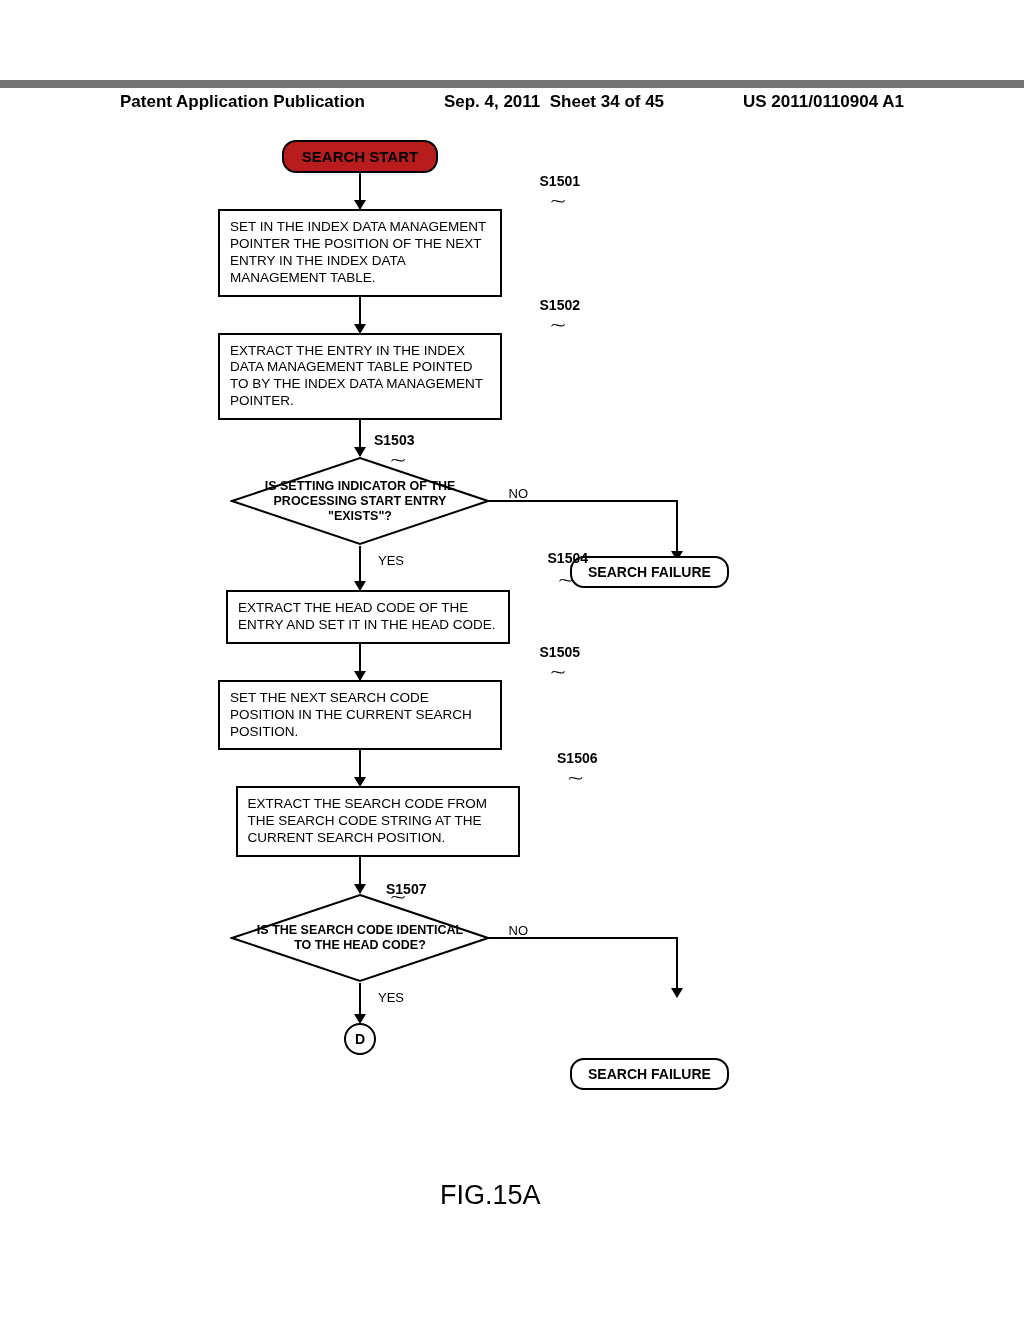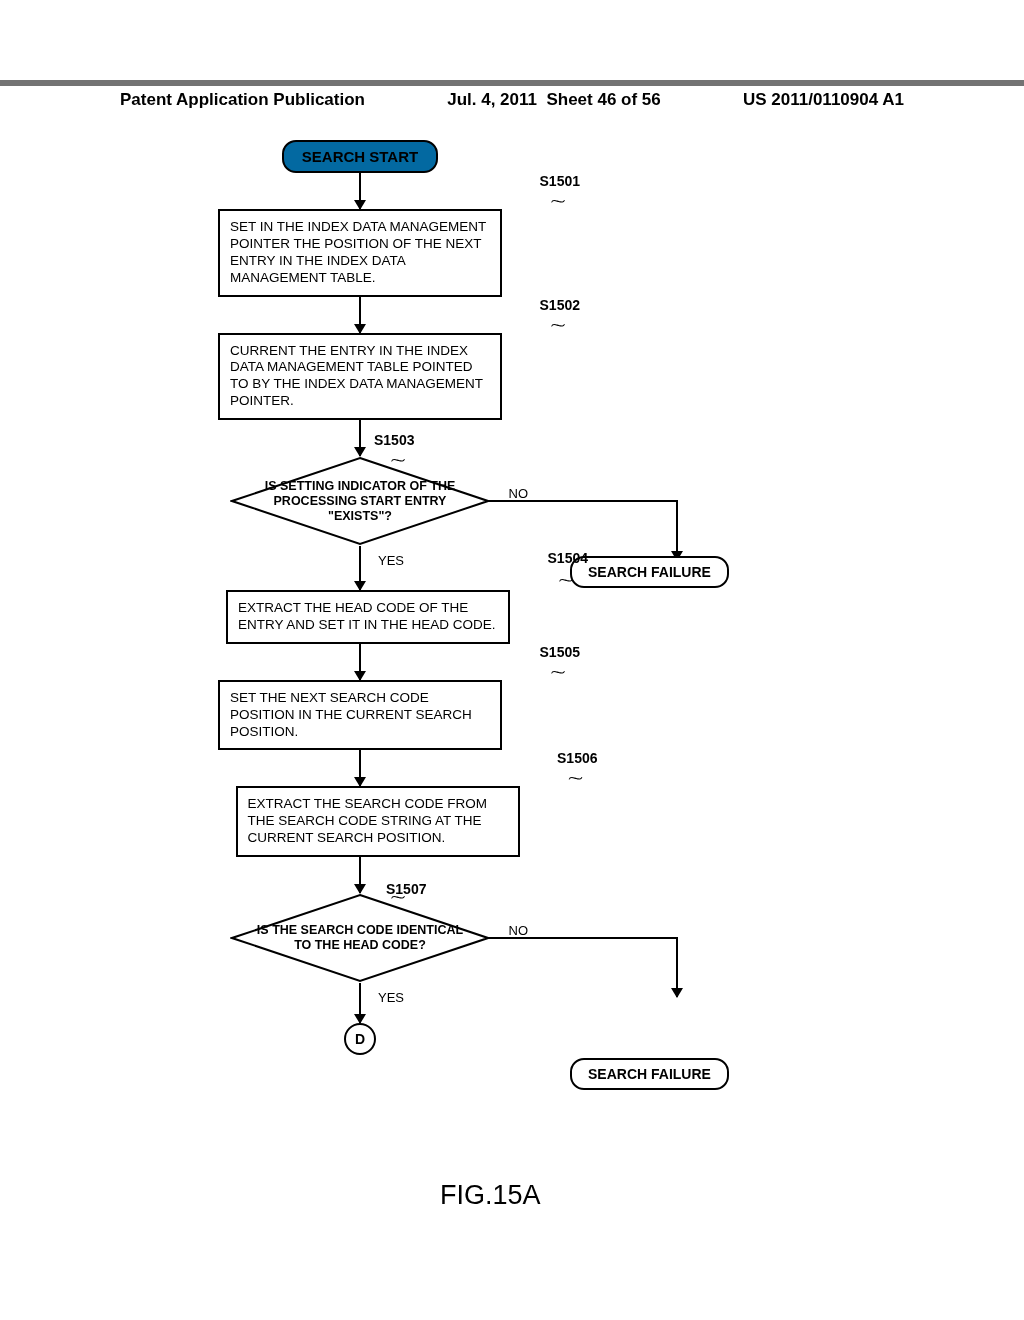--- a/index.html
+++ b/index.html
@@ -9,21 +9,21 @@
     font-family: Arial, Helvetica, sans-serif;
     width: 1024px;
     height: 1320px;
     position: relative;
   }
   .page-header {
     position: absolute;
     top: 80px;
     left: 0;
     width: 1024px;
-    border-top: 6px solid #737373;
+    border-top: 8px solid #737373;
   }
   .header-row {
     display: flex;
     justify-content: space-between;
     padding: 4px 120px 0 120px;
     font-size: 17px;
     font-weight: bold;
   }
   .diagram {
     position: absolute;
@@ -37,21 +37,21 @@
     align-items: center;
     position: relative;
   }
   .terminal {
     border: 2px solid #000;
     border-radius: 14px;
     padding: 6px 18px;
     font-size: 15px;
     font-weight: bold;
     text-align: center;
-    background: #0369a1;
+    background: #b91c1c;
   }
   .process {
     border: 2px solid #000;
     padding: 8px 10px;
     font-size: 13.5px;
     line-height: 1.25;
     width: 260px;
     background: #fff;
     text-align: left;
   }
@@ -150,21 +150,21 @@
     white-space: nowrap;
   }
 </style>
 </head>
 <body>
 
 <div class="page-header">
   <div class="header-row">
     <span>Patent Application Publication</span>
     <span>
-      <span>Jul. 4, 2011</span>&nbsp;&nbsp;<span>Sheet 46 of 56</span>
+      <span>Sep. 4, 2011</span>&nbsp;&nbsp;<span>Sheet 34 of 45</span>
     </span>
     <span>US 2011/0110904 A1</span>
   </div>
 </div>
 
 <div class="diagram">
   <div class="col" style="width:300px; margin-left:90px; position:relative;">
 
     <div class="terminal">SEARCH START</div>
     <div class="arrow-down" style="height:36px;"></div>
@@ -172,21 +172,21 @@
     <div style="position:relative;">
       <span class="step-tag" style="top:-36px; right:-78px;">S1501</span>
       <span class="tick" style="top:-20px; right:-64px;">⁓</span>
       <div class="process">SET IN THE INDEX DATA MANAGEMENT POINTER THE POSITION OF THE NEXT ENTRY IN THE INDEX DATA MANAGEMENT TABLE.</div>
     </div>
     <div class="arrow-down" style="height:36px;"></div>
 
     <div style="position:relative;">
       <span class="step-tag" style="top:-36px; right:-78px;">S1502</span>
       <span class="tick" style="top:-20px; right:-64px;">⁓</span>
-      <div class="process">CURRENT THE ENTRY IN THE INDEX DATA MANAGEMENT TABLE POINTED TO BY THE INDEX DATA MANAGEMENT POINTER.</div>
+      <div class="process">EXTRACT THE ENTRY IN THE INDEX DATA MANAGEMENT TABLE POINTED TO BY THE INDEX DATA MANAGEMENT POINTER.</div>
     </div>
     <div class="arrow-down" style="height:36px;"></div>
 
     <div class="decision-wrap" style="height:90px;">
       <span class="step-tag" style="top:-24px; left:144px;">S1503</span>
       <span class="tick" style="top:-8px; left:160px;">⁓</span>
       <svg class="decision-svg" width="260" height="90">
         <polygon points="130,2 258,45 130,88 2,45" fill="#fff" stroke="#000" stroke-width="2"></polygon>
       </svg>
       <div class="decision-text">IS SETTING INDICATOR OF THE PROCESSING START ENTRY "EXISTS"?</div>

